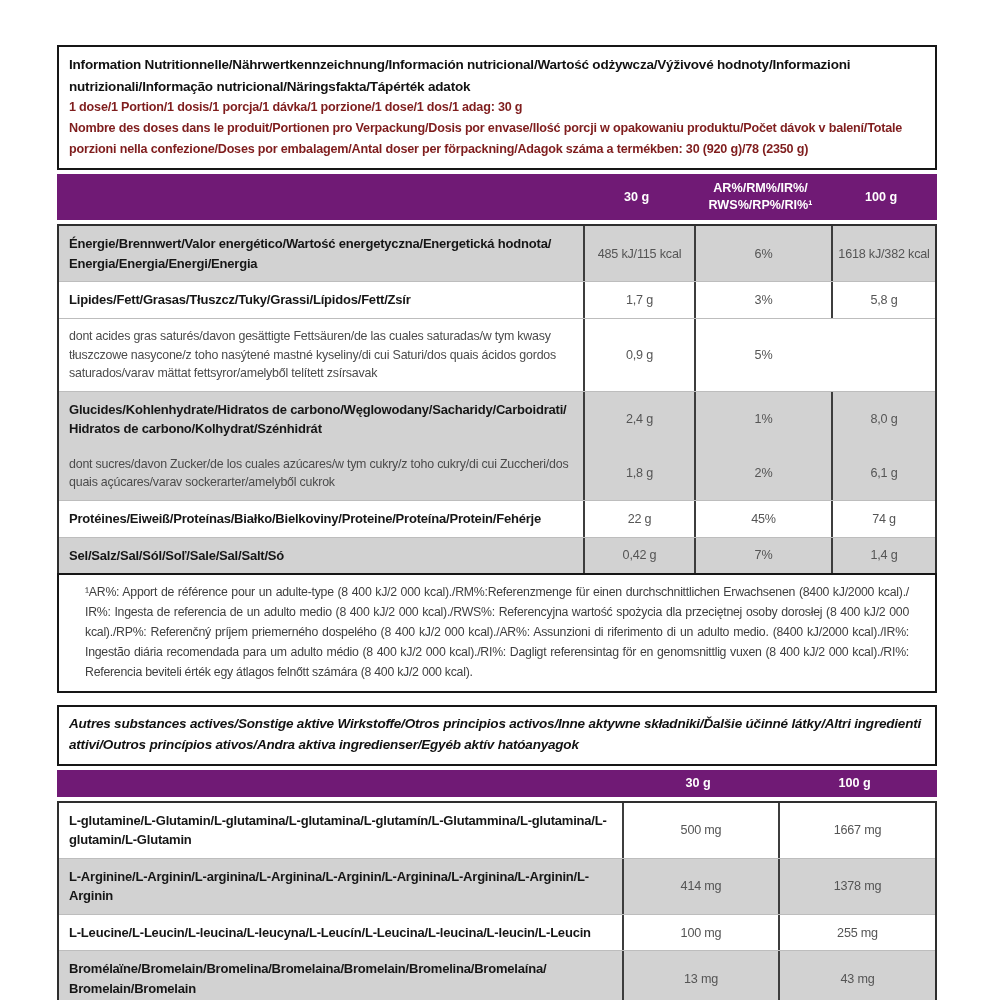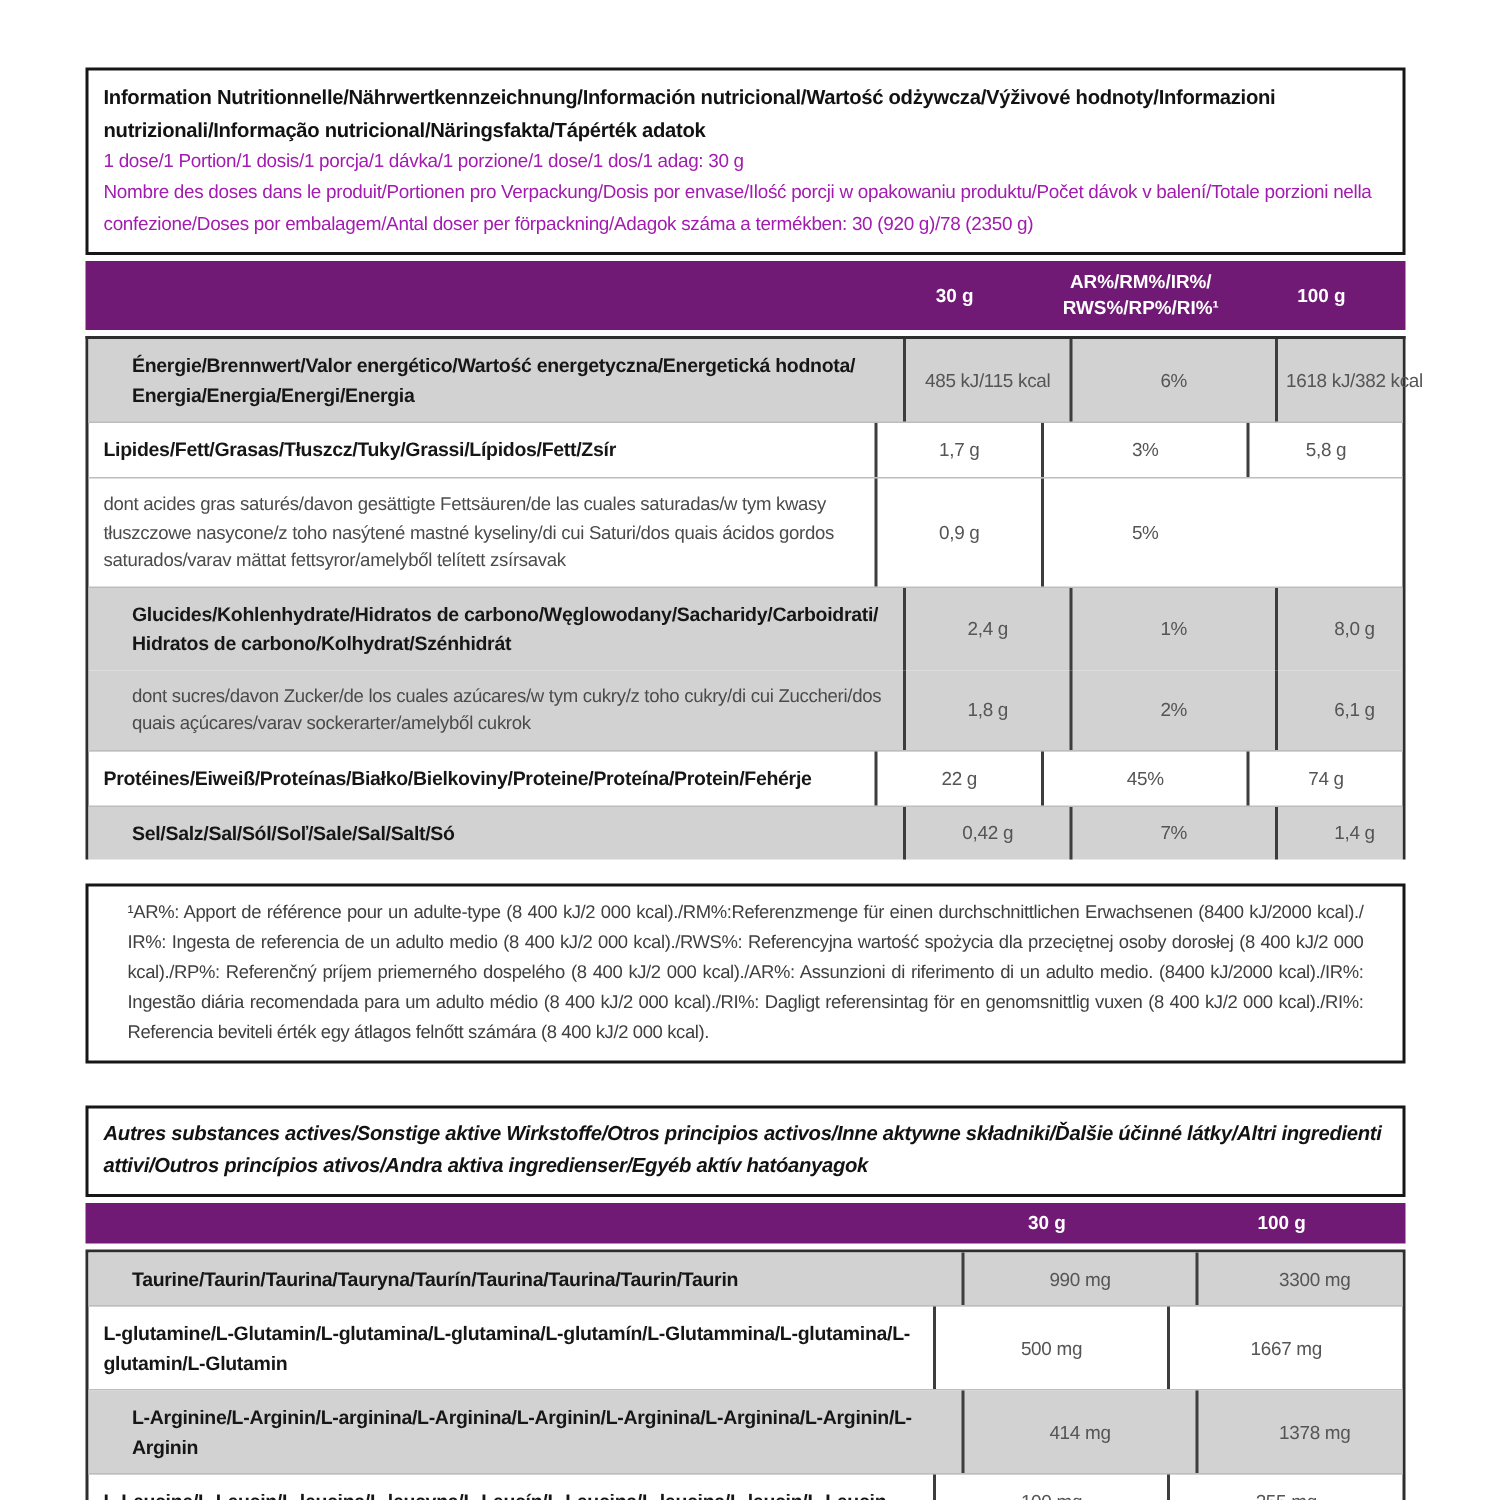--- a/index.html
+++ b/index.html
@@ -3,37 +3,37 @@
 <meta charset="utf-8">
 <style>
   html,body{margin:0;padding:0;background:#ffffff;}
   body{
     width:1000px;height:1000px;
     font-family:"Liberation Sans","DejaVu Sans",sans-serif;
     color:#1a1a1a;
     -webkit-font-smoothing:antialiased;
   }
   .sheet{width:880px;margin:45px 0 0 57px;}
-  .box{border:2px solid #161616;background:#fff;margin-top:16px;}
+  .box{border:2px solid #161616;background:#fff;}
   .head-box{padding:7px 10px 9px 10px;}
   .title{font-weight:bold;font-size:13.5px;line-height:1.6;letter-spacing:-0.2px;color:#121212;}
-  .subline{font-size:12.6px;line-height:1.65;letter-spacing:-0.2px;color:#a21caf;}
+  .subline{font-size:12.6px;line-height:1.65;letter-spacing:-0.2px;color:#7f1d1d;font-weight:bold;}
   .band{background:#701a75;color:#ffffff;font-weight:bold;font-size:12.6px;margin:4px 0;}
   .band.grid1{display:grid;grid-template-columns:524px 111px 137px 104px;align-items:center;min-height:46px;}
   .band.grid2{display:grid;grid-template-columns:563px 156px 157px;align-items:center;min-height:27px;}
   .band .bh{text-align:center;line-height:1.35;padding:3px 2px;}
   .tbody{border-left:2px solid #2e2e2e;border-right:2px solid #2e2e2e;border-top:2px solid #2e2e2e;}
   .tbody2{border:2px solid #2e2e2e;}
   .row{display:grid;}
   .row.g1{grid-template-columns:524px 111px 137px 104px;}
   .row.g2{grid-template-columns:563px 156px 157px;}
   .row{border-bottom:1px solid #bdbdbd;}
   .row.noline{border-bottom:none;}
   .row:last-child{border-bottom:none;}
-  .row.shaded{background:#d2d2d2;padding-left:19px;}
+  .row.shaded{background:#d2d2d2;}
   .lbl{padding:8px 12px 8px 10px;font-weight:bold;font-size:13px;line-height:1.5;letter-spacing:-0.2px;color:#161616;}
   .row.sub .lbl{font-weight:normal;font-size:12.4px;color:#4b4b4b;}
   .val{display:flex;align-items:center;justify-content:center;text-align:center;
        font-size:12.6px;color:#555555;border-left:2px solid #3d3d3d;padding:4px 3px;letter-spacing:-0.2px;}
   .foot-box{padding:8px 26px;}
   .footnote{font-size:12.3px;line-height:1.62;color:#3f3f3f;text-align:justify;letter-spacing:-0.25px;}
   .gap{height:12px;}
   .title-box2{padding:6px 10px 8px 10px;font-style:italic;}
 </style>
 </head>
@@ -111,25 +111,20 @@
       <div class="title">Autres substances actives/​Sonstige aktive Wirkstoffe/​Otros principios activos/​Inne aktywne składniki/​Ďalšie účinné látky/​Altri ingredienti attivi/​Outros princípios ativos/​Andra aktiva ingredienser/​Egyéb aktív hatóanyagok</div>
     </div>
 
     <div class="band grid2">
       <div class="bh"></div>
       <div class="bh">30 g</div>
       <div class="bh">100 g</div>
     </div>
 
     <div class="tbody2">
-      <div class="row g2 shaded">
-        <div class="lbl">Taurine/​Taurin/​Taurina/​Tauryna/​Taurín/​Taurina/​Taurina/​Taurin/​Taurin</div>
-        <div class="val">990 mg</div>
-        <div class="val">3300 mg</div>
-      </div>
       <div class="row g2">
         <div class="lbl">L-glutamine/​L-Glutamin/​L-glutamina/​L-glutamina/​L-glutamín/​L-Glutammina/​L-glutamina/​L-glutamin/​L-Glutamin</div>
         <div class="val">500 mg</div>
         <div class="val">1667 mg</div>
       </div>
       <div class="row g2 shaded">
         <div class="lbl">L-Arginine/​L-Arginin/​L-arginina/​L-Arginina/​L-Arginin/​L-Arginina/​L-Arginina/​L-Arginin/​L-Arginin</div>
         <div class="val">414 mg</div>
         <div class="val">1378 mg</div>
       </div>

